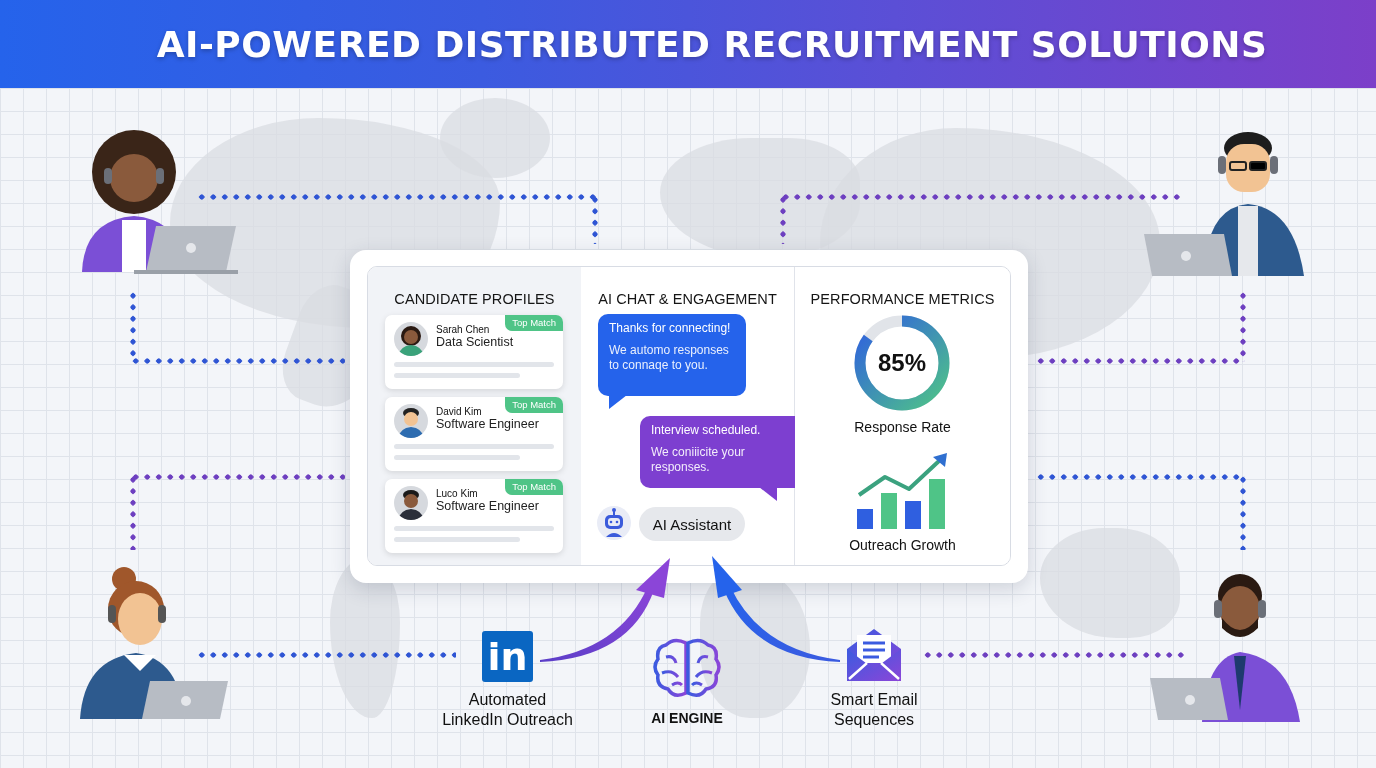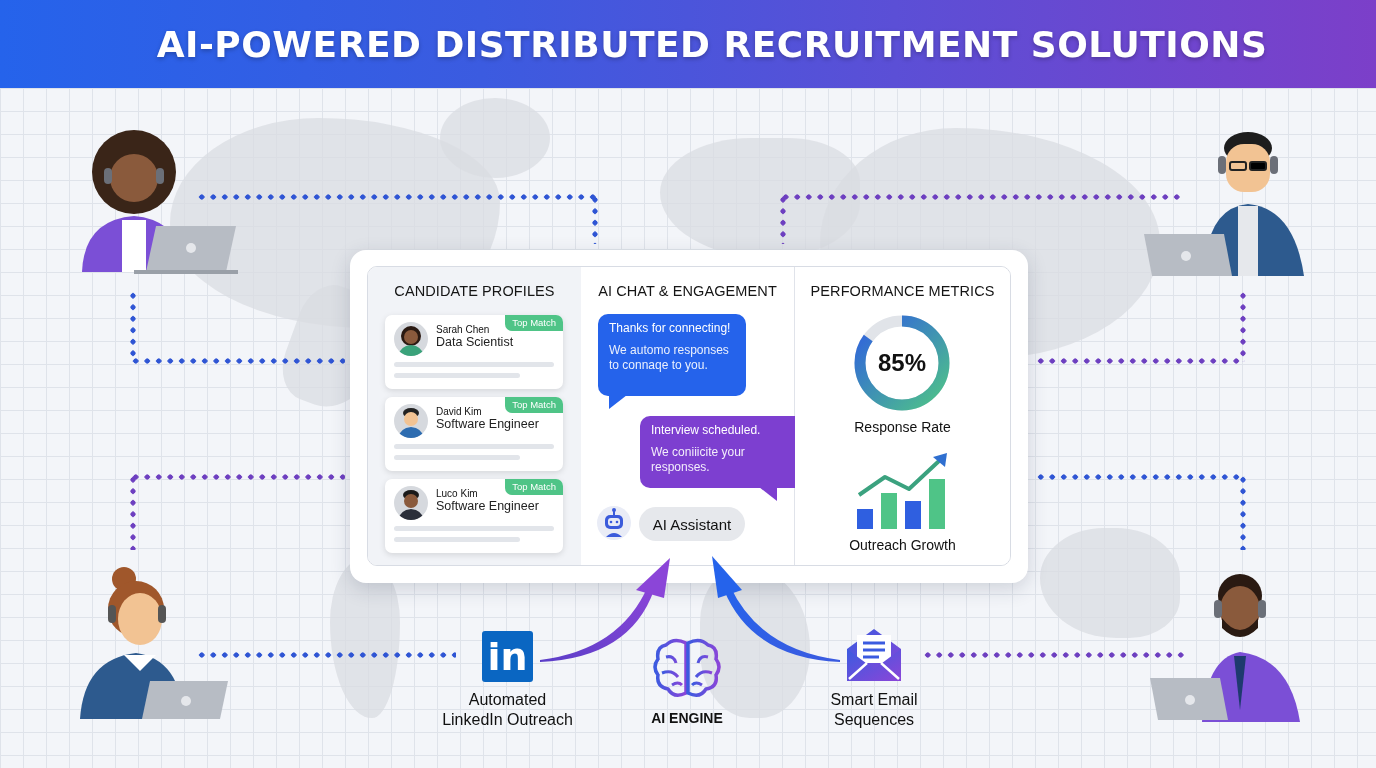--- a/index.html
+++ b/index.html
@@ -40,21 +40,21 @@
     box-shadow: 0 6px 20px rgba(40,50,80,0.18);
   }
   .panel-inner {
     position: absolute; left: 17px; top: 16px; width: 644px; height: 300px;
     border: 1px solid #d8dce4; border-radius: 10px; display: flex; overflow: hidden;
   }
   .col { position: relative; height: 100%; }
   .col-candidates { width: 213px; background: #f1f3f7; }
   .col-chat { width: 214px; background: #fff; border-right: 1px solid #e0e3ea; margin: 0; }
   .col-metrics { flex: 1; background: #fff; }
-  .col-title { font-size: 14.5px; font-weight: 500; text-align: center; margin-top: 16px; color: #151515; letter-spacing: 0.1px; }
+  .col-title { font-size: 14.5px; font-weight: 500; text-align: center; margin-top: 24px; color: #151515; letter-spacing: 0.1px; }
 
   .cand-card {
     position: absolute; left: 17px; width: 178px; height: 74px; background: #fff; border-radius: 7px;
     box-shadow: 0 2px 6px rgba(0,0,0,0.12);
   }
   .cand-avatar { position: absolute; left: 9px; top: 7px; width: 34px; height: 34px; border-radius: 50%; background: #d6d9de; overflow: hidden; }
   .cand-name { position: absolute; left: 51px; top: 9px; font-size: 10px; font-weight: 400; }
   .cand-role { position: absolute; left: 51px; top: 20px; font-size: 12.5px; color: #222; }
   .badge { position: absolute; right: 0; top: 0; background: #4fc487; color: #fff; font-size: 9.5px; padding: 2px 7px 3px; border-radius: 0 7px 0 7px; }
   .skel { position: absolute; left: 9px; height: 5px; background: #e2e5ea; border-radius: 3px; }

